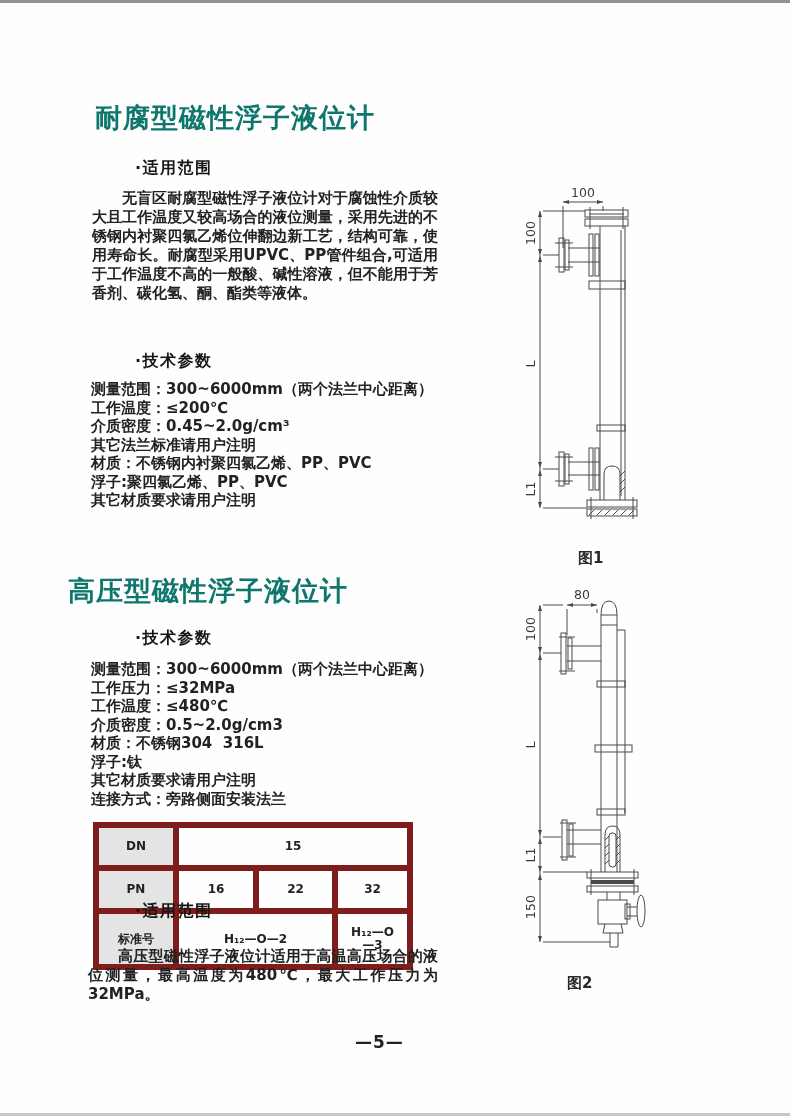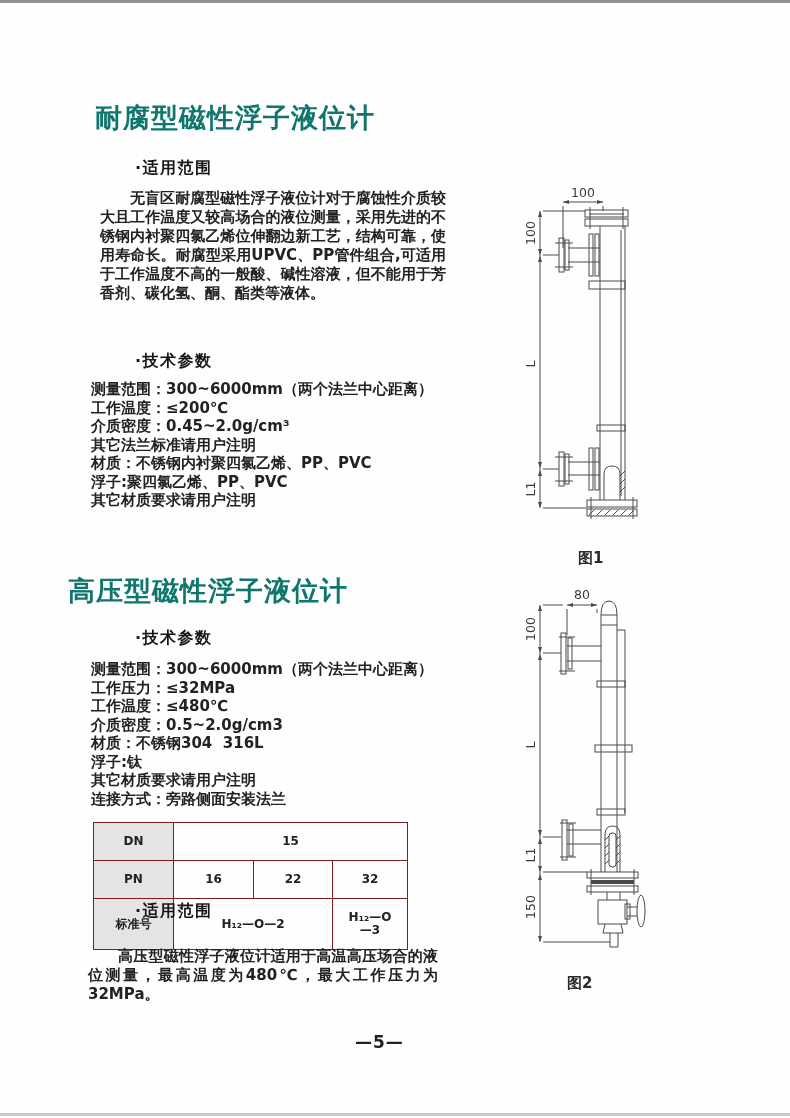--- a/index.html
+++ b/index.html
@@ -10,39 +10,39 @@
   .topline{position:absolute;top:0;left:0;width:790px;height:3px;background:#8f9499;}
   .bottomline{position:absolute;top:1113px;left:0;width:790px;height:3px;background:#c8c8c8;}
   .h-title{position:absolute;font-size:27px;font-weight:bold;letter-spacing:1px;white-space:nowrap;color:#0f766e;}
   .sec-head{position:absolute;font-size:16px;font-weight:bold;letter-spacing:1.5px;white-space:nowrap;color:#161616;margin-left:36px;}
   .para{position:absolute;font-size:15px;font-weight:bold;line-height:19px;text-align:justify;
         text-indent:2em;color:#222;}
   .params{position:absolute;font-size:15px;font-weight:bold;color:#222;}
   .params .line{height:18.5px;line-height:18.5px;white-space:pre;}
   table.spec{position:absolute;left:93px;top:822px;border-collapse:collapse;font-size:12px;
         font-weight:bold;text-align:center;color:#222;table-layout:fixed;}
-  table.spec td{border:1px solid #7f1d1d;height:13px;padding:12px;line-height:13px;}
+  table.spec td{border:6px solid #7f1d1d;height:13px;padding:12px;line-height:13px;}
   table.spec td.hd{background:#e4e4e4;}
   .pagenum{position:absolute;left:355px;top:1032px;font-size:17px;font-weight:bold;letter-spacing:1px;color:#222;}
   .fig{position:absolute;}
   .fig text{font-size:12.5px;fill:#3a3a3a;font-family:"DejaVu Sans","Liberation Sans",sans-serif;}
   .fig text.cap{font-size:15px;font-weight:bold;fill:#2a2a2a;}
 </style>
 </head>
 <body>
 
 <div class="page">
   <div class="topline"></div>
   <div class="bottomline"></div>
 
   <div class="h-title" style="left:95px;top:100px;">耐腐型磁性浮子液位计</div>
 
   <div class="sec-head" style="left:99px;top:158px;">·适用范围</div>
 
-  <div class="para" style="left:100px;top:189px;width:346px;">无盲区耐腐型磁性浮子液位计对于腐蚀性介质较大且工作温度又较高场合的液位测量，采用先进的不锈钢内衬聚四氯乙烯位伸翻边新工艺，结构可靠，使用寿命长。耐腐型采用UPVC、PP管件组合,可适用于工作温度不高的一般酸、碱性溶液，但不能用于芳香剂、碳化氢、酮、酯类等液体。</div>
+  <div class="para" style="left:92px;top:189px;width:346px;">无盲区耐腐型磁性浮子液位计对于腐蚀性介质较大且工作温度又较高场合的液位测量，采用先进的不锈钢内衬聚四氯乙烯位伸翻边新工艺，结构可靠，使用寿命长。耐腐型采用UPVC、PP管件组合,可适用于工作温度不高的一般酸、碱性溶液，但不能用于芳香剂、碳化氢、酮、酯类等液体。</div>
 
   <div class="sec-head" style="left:99px;top:351px;">·技术参数</div>
 
   <div class="params" style="left:91px;top:380px;">
     <div class="line">测量范围：300~6000mm（两个法兰中心距离）</div>
     <div class="line">工作温度：≤200℃</div>
     <div class="line">介质密度：0.45~2.0g/cm³</div>
     <div class="line">其它法兰标准请用户注明</div>
     <div class="line">材质：不锈钢内衬聚四氯乙烯、PP、PVC</div>
     <div class="line">浮子:聚四氯乙烯、PP、PVC</div>

